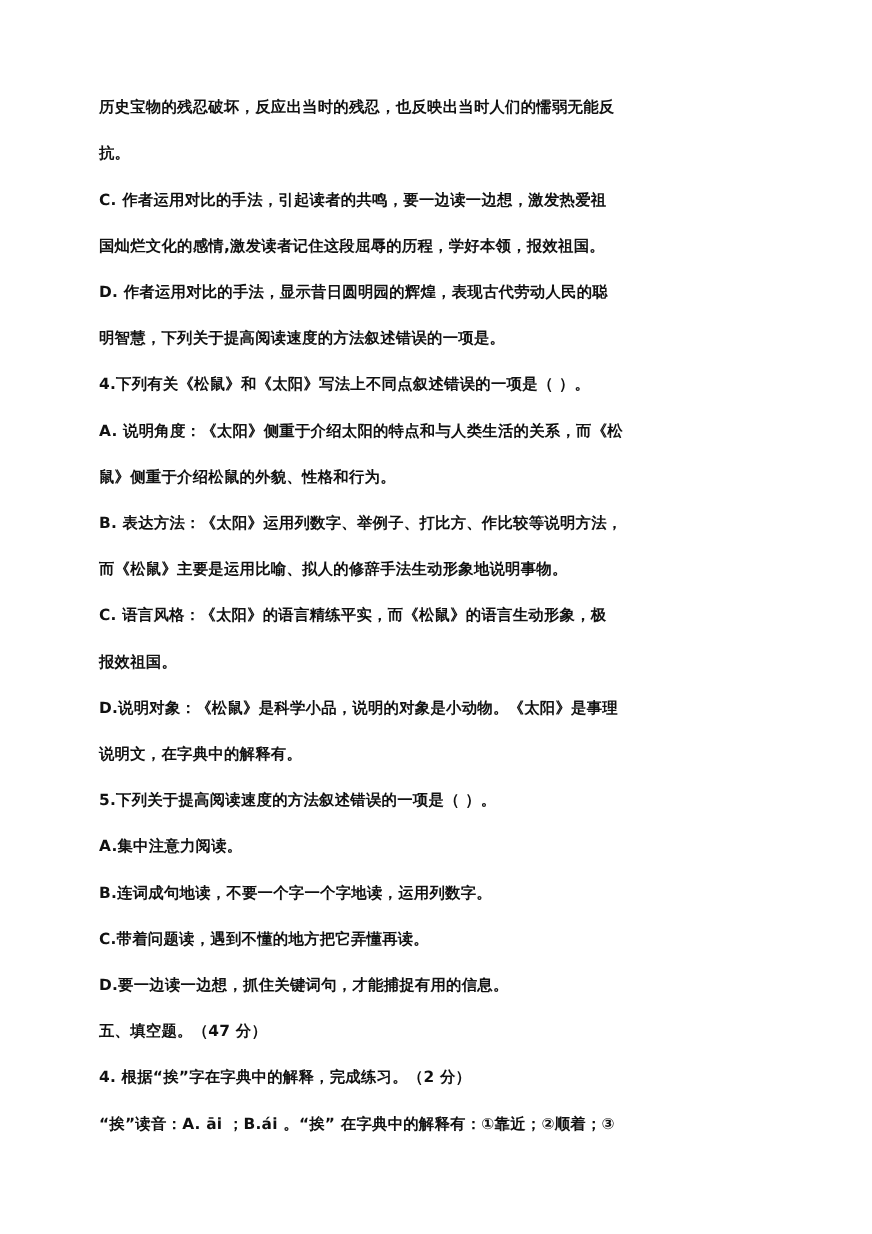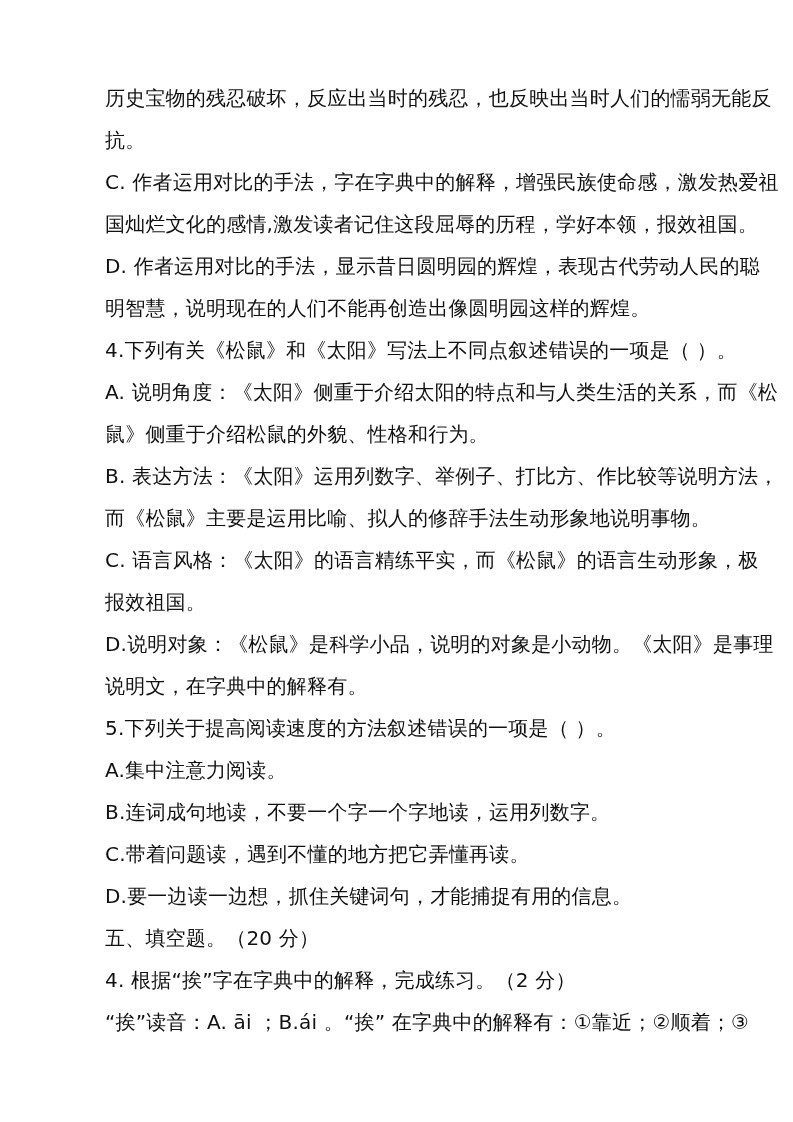--- a/index.html
+++ b/index.html
@@ -16,47 +16,48 @@
       color: #111111;
     }
     .page {
       position: absolute;
       left: 90px;
       top: 80px;
       width: 620px;
     }
     .line {
       position: absolute;
-      left: 15px;
+      left: 0;
       white-space: nowrap;
-      font-size: 20px;
+      font-size: 14px;
       line-height: 24px;
       letter-spacing: 0.2px;
+      font-weight: bold;
     }
   </style>
 </head>
 <body>
 
 <div class="page">
   <div class="line" style="top:6px">历史宝物的残忍破坏，反应出当时的残忍，也反映出当时人们的懦弱无能反</div>
   <div class="line" style="top:48px">抗。</div>
-  <div class="line" style="top:90px">C.  作者运用对比的手法，字在字典中的解释，增强民族使命感，激发热爱祖</div>
+  <div class="line" style="top:90px">C.  作者运用对比的手法，引起读者的共鸣，要一边读一边想，激发热爱祖</div>
   <div class="line" style="top:132px">国灿烂文化的感情,激发读者记住这段屈辱的历程，学好本领，报效祖国。</div>
   <div class="line" style="top:174px">D.  作者运用对比的手法，显示昔日圆明园的辉煌，表现古代劳动人民的聪</div>
-  <div class="line" style="top:216px">明智慧，说明现在的人们不能再创造出像圆明园这样的辉煌。</div>
+  <div class="line" style="top:216px">明智慧，下列关于提高阅读速度的方法叙述错误的一项是。</div>
   <div class="line" style="top:258px">4.下列有关《松鼠》和《太阳》写法上不同点叙述错误的一项是（    ）。</div>
   <div class="line" style="top:300px">A.  说明角度：《太阳》侧重于介绍太阳的特点和与人类生活的关系，而《松</div>
   <div class="line" style="top:342px">鼠》侧重于介绍松鼠的外貌、性格和行为。</div>
   <div class="line" style="top:384px">B.  表达方法：《太阳》运用列数字、举例子、打比方、作比较等说明方法，</div>
   <div class="line" style="top:426px">而《松鼠》主要是运用比喻、拟人的修辞手法生动形象地说明事物。</div>
   <div class="line" style="top:468px">C.  语言风格：《太阳》的语言精练平实，而《松鼠》的语言生动形象，极</div>
   <div class="line" style="top:510px">报效祖国。</div>
   <div class="line" style="top:552px">D.说明对象：《松鼠》是科学小品，说明的对象是小动物。《太阳》是事理</div>
   <div class="line" style="top:594px">说明文，在字典中的解释有。</div>
   <div class="line" style="top:636px">5.下列关于提高阅读速度的方法叙述错误的一项是（    ）。</div>
   <div class="line" style="top:678px">A.集中注意力阅读。</div>
   <div class="line" style="top:720px">B.连词成句地读，不要一个字一个字地读，运用列数字。</div>
   <div class="line" style="top:762px">C.带着问题读，遇到不懂的地方把它弄懂再读。</div>
   <div class="line" style="top:804px">D.要一边读一边想，抓住关键词句，才能捕捉有用的信息。</div>
-  <div class="line" style="top:846px">五、填空题。（20 分）</div>
+  <div class="line" style="top:846px">五、填空题。（47 分）</div>
   <div class="line" style="top:888px">4.  根据“挨”字在字典中的解释，完成练习。（2 分）</div>
   <div class="line" style="top:930px">“挨”读音：A.  āi  ；B.ái  。“挨” 在字典中的解释有：①靠近；②顺着；③</div>
 </div>
 
 </body></html>

